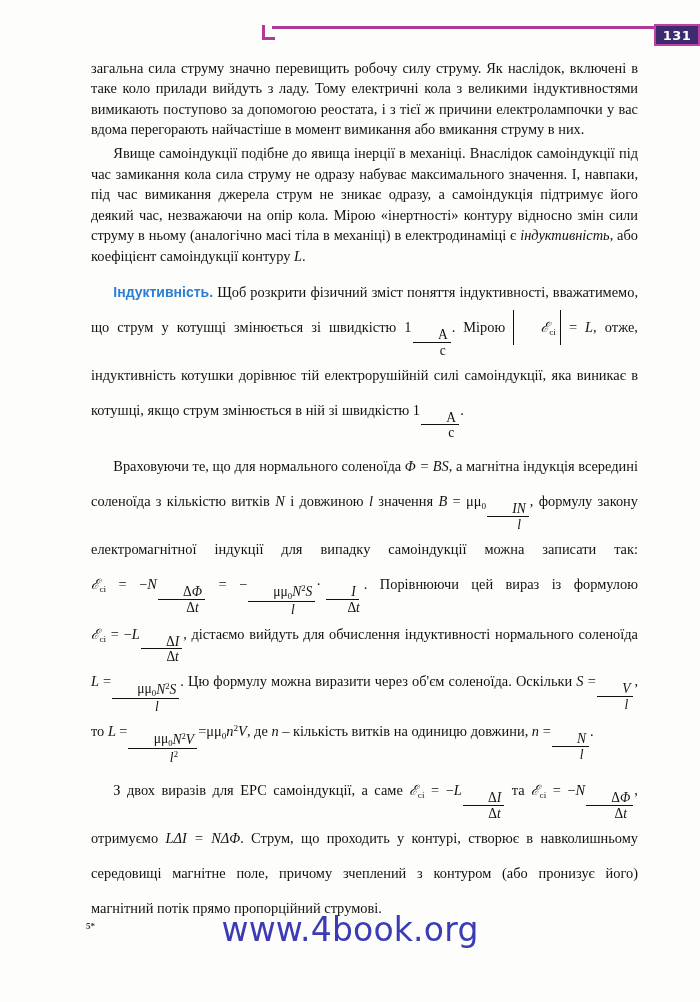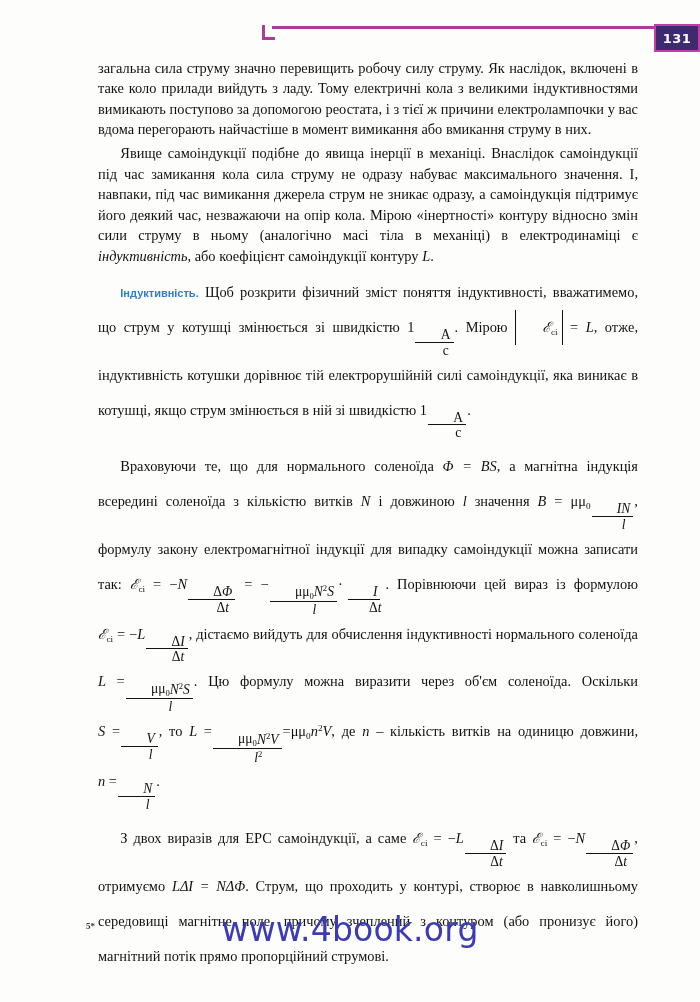--- a/index.html
+++ b/index.html
@@ -67,21 +67,21 @@
     color: #b1399a;
     font-weight: 700;
     white-space: nowrap;
     margin-left: 42px;
   }
   .pagenum-badge {
     position: absolute;
     right: -14px;
     top: -2px;
     min-width: 46px;
-    height: 28px;
+    height: 22px;
     background: #3e2a6e;
     border: 2px solid #c23fa5;
     box-sizing: border-box;
     display: flex;
     align-items: center;
     justify-content: center;
     color: #ffffff;
     font-family: "DejaVu Sans", sans-serif;
     font-weight: 700;
     font-size: 13px;
@@ -92,33 +92,33 @@
   .content {
     position: absolute;
     left: 82px;
     top: 58px;
     width: 556px;
     font-size: 14.4px;
     line-height: 1.42;
     text-align: justify;
   }
   .content p {
-    margin: 0 0 0.24em 16px;
+    margin: 0 0 0.24em 9px;
     text-indent: 1.55em;
   }
   .content p.noindent { text-indent: 0; }
   .content p.loose { line-height: 2.42; margin-bottom: 0.1em; }
   .content p.gap-top { margin-top: 0.62em; }
 
   .ital { font-style: italic; }
   .lead-term {
     color: #2b7fd4;
     font-weight: 700;
     font-family: "Liberation Sans", sans-serif;
-    font-size: 11px;
+    font-size: 14px;
   }
 
   
   .m {
     font-family: "Liberation Serif", serif;
     font-style: italic;
     white-space: nowrap;
   }
   .m .up { font-style: normal; }
   .frac {

